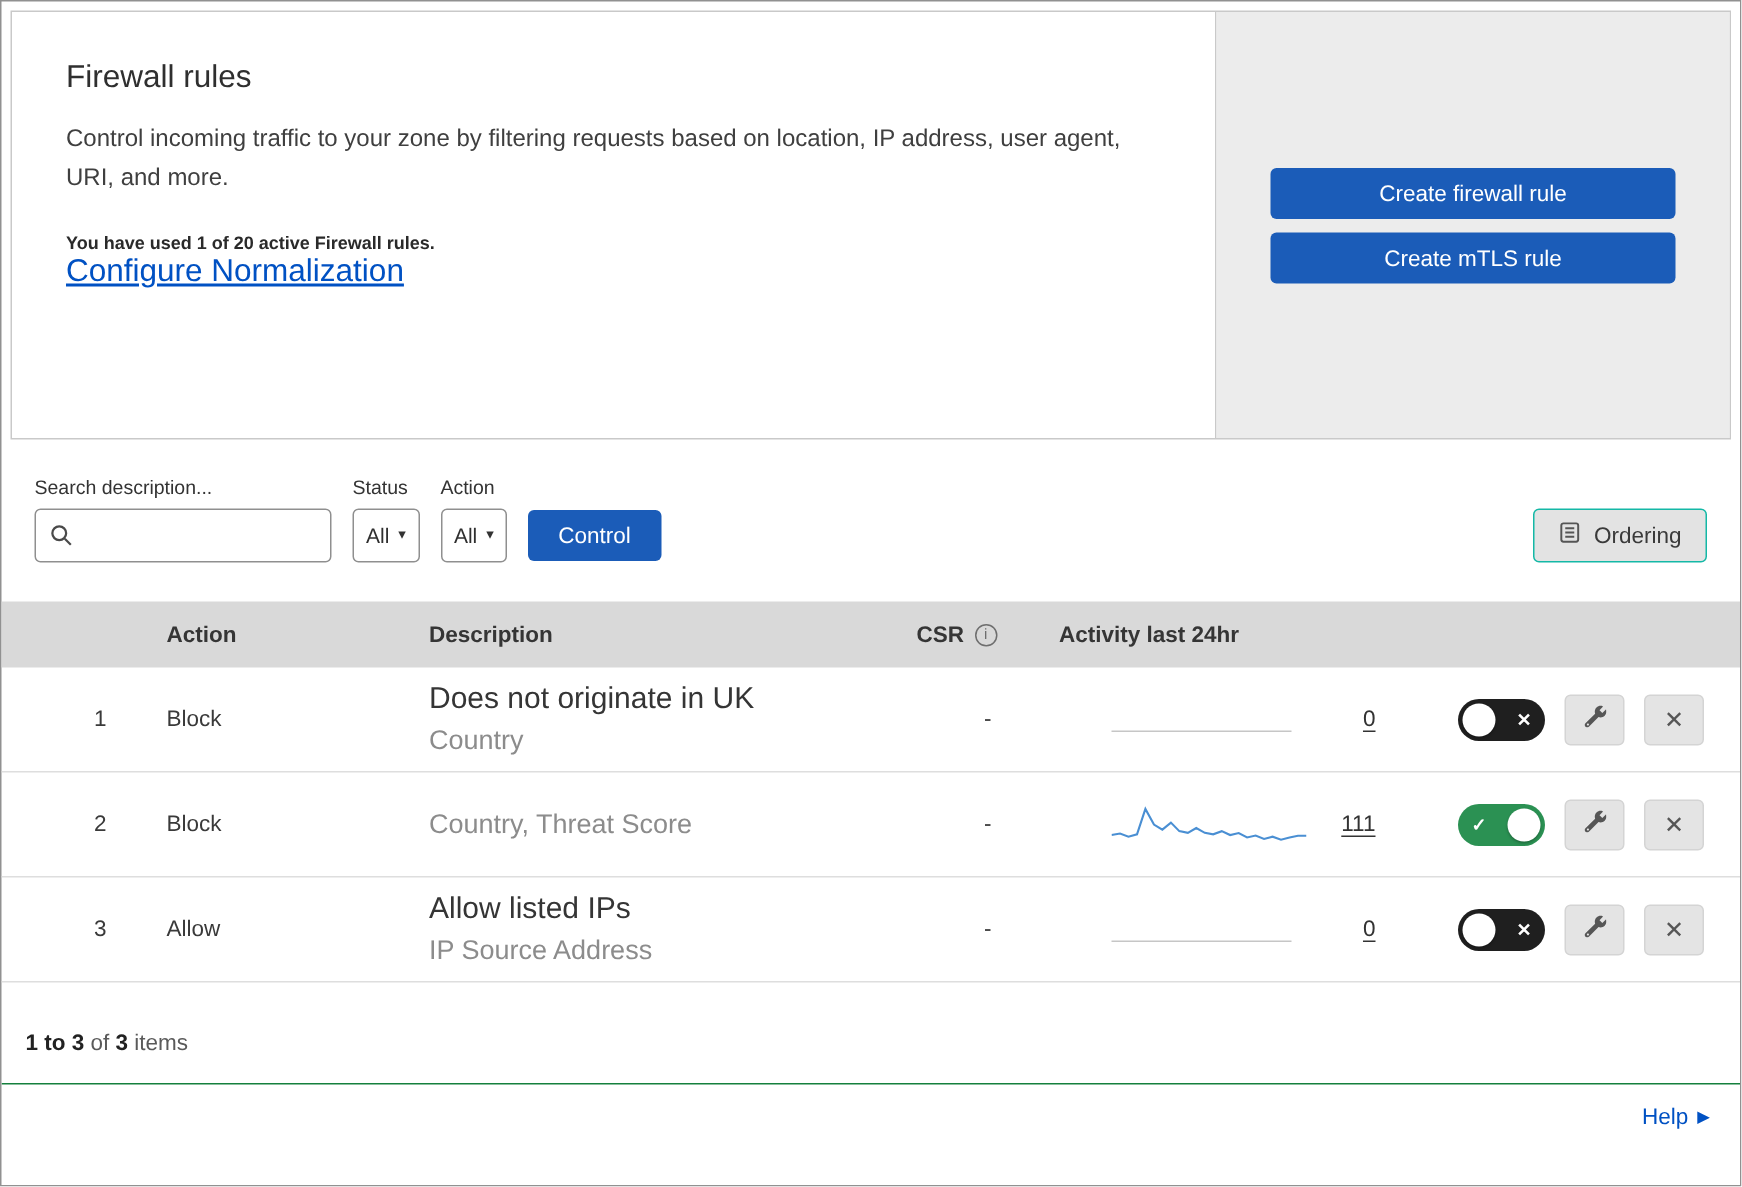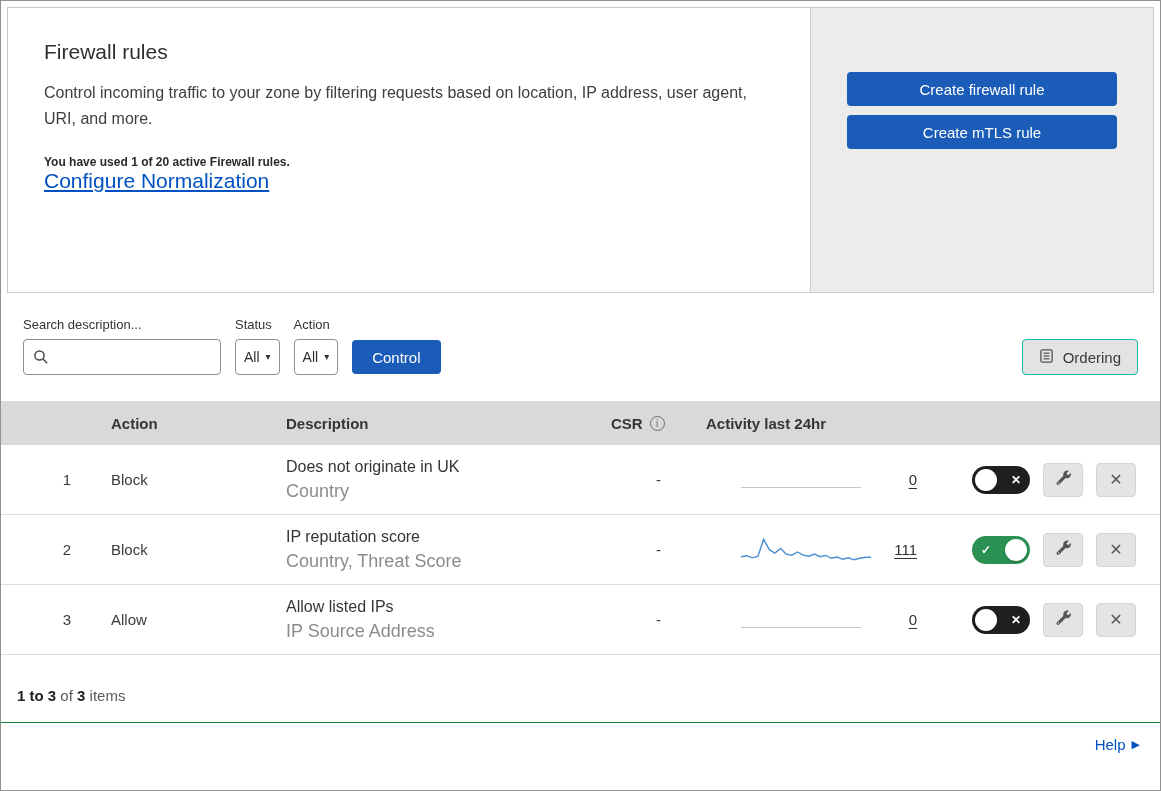--- a/index.html
+++ b/index.html
@@ -30,21 +30,21 @@
     background: #fff;
     border-right: 1px solid #c9c9c9;
     padding: 32px 40px 0 36px;
   }
   .top-right {
     width: 342px;
     background: var(--panel-gray, #ececec);
     display: flex;
     flex-direction: column;
     align-items: center;
-    padding-top: 64px;
+    padding-top: 104px;
     gap: 9px;
   }
   .page-title {
     font-size: 21px;
     font-weight: 500;
     color: #2f2f2f;
     margin-bottom: 16px;
   }
   .desc-text {
     font-size: 16px;
@@ -166,21 +166,21 @@
   .col-idx { width: 95px; text-align: right; padding-right: 25px; }
   .col-action { width: 190px; padding-left: 15px; }
   .col-desc { width: 325px; }
   .col-csr { width: 95px; }
   .thead .col-csr { display: flex; align-items: center; gap: 7px; }
   .trow .col-csr { text-align: center; }
   .col-activity { width: 225px; padding-left: 35px; display: flex; align-items: center; }
   .thead .col-activity { padding-left: 0; display: block; }
   .col-controls { flex: 1; display: flex; align-items: center; justify-content: flex-end; gap: 13px; padding-right: 24px; }
 
-  .desc-main { font-size: 16px; color: #353535; margin-bottom: 5px; }
+  .desc-main { font-size: 20px; color: #353535; margin-bottom: 5px; }
   .desc-sub { font-size: 18px; color: #8c8c8c; }
 
   .info-icon {
     width: 15px; height: 15px;
     border: 1px solid #6e6e6e;
     border-radius: 50%;
     color: #6e6e6e;
     font-size: 10px;
     display: inline-flex;
     align-items: center;
@@ -359,21 +359,20 @@
       <button class="icon-btn">
           <span>✕</span>
         </button>
     </div>
   </div>
 
   <div class="trow">
     <div class="col-idx">2</div>
     <div class="col-action">Block</div>
     <div class="col-desc">
-      <div class="desc-main">IP reputation score</div>
       <div class="desc-sub">Country, Threat Score</div>
     </div>
     <div class="col-csr">-</div>
     <div class="col-activity">
       <div class="spark-wrap">
         <svg class="spark" width="130" height="34" viewBox="0 0 130 34">
             <polyline points="0.0,23.7 5.7,22.7 11.3,24.8 17.0,23.2 22.6,6.3 28.3,16.7 33.9,20.1 39.6,15.4 45.2,21.1 50.9,22.2 56.5,19.0 62.2,22.2 67.8,23.2 73.5,21.1 79.1,23.7 84.8,22.4 90.4,25.3 96.1,24.0 101.7,26.3 107.4,24.8 113.0,26.8 118.7,25.3 124.3,24.2 130.0,24.2" fill="none" stroke="#4a8fd3" stroke-width="1.4"></polyline>
           </svg>
         
       </div>

